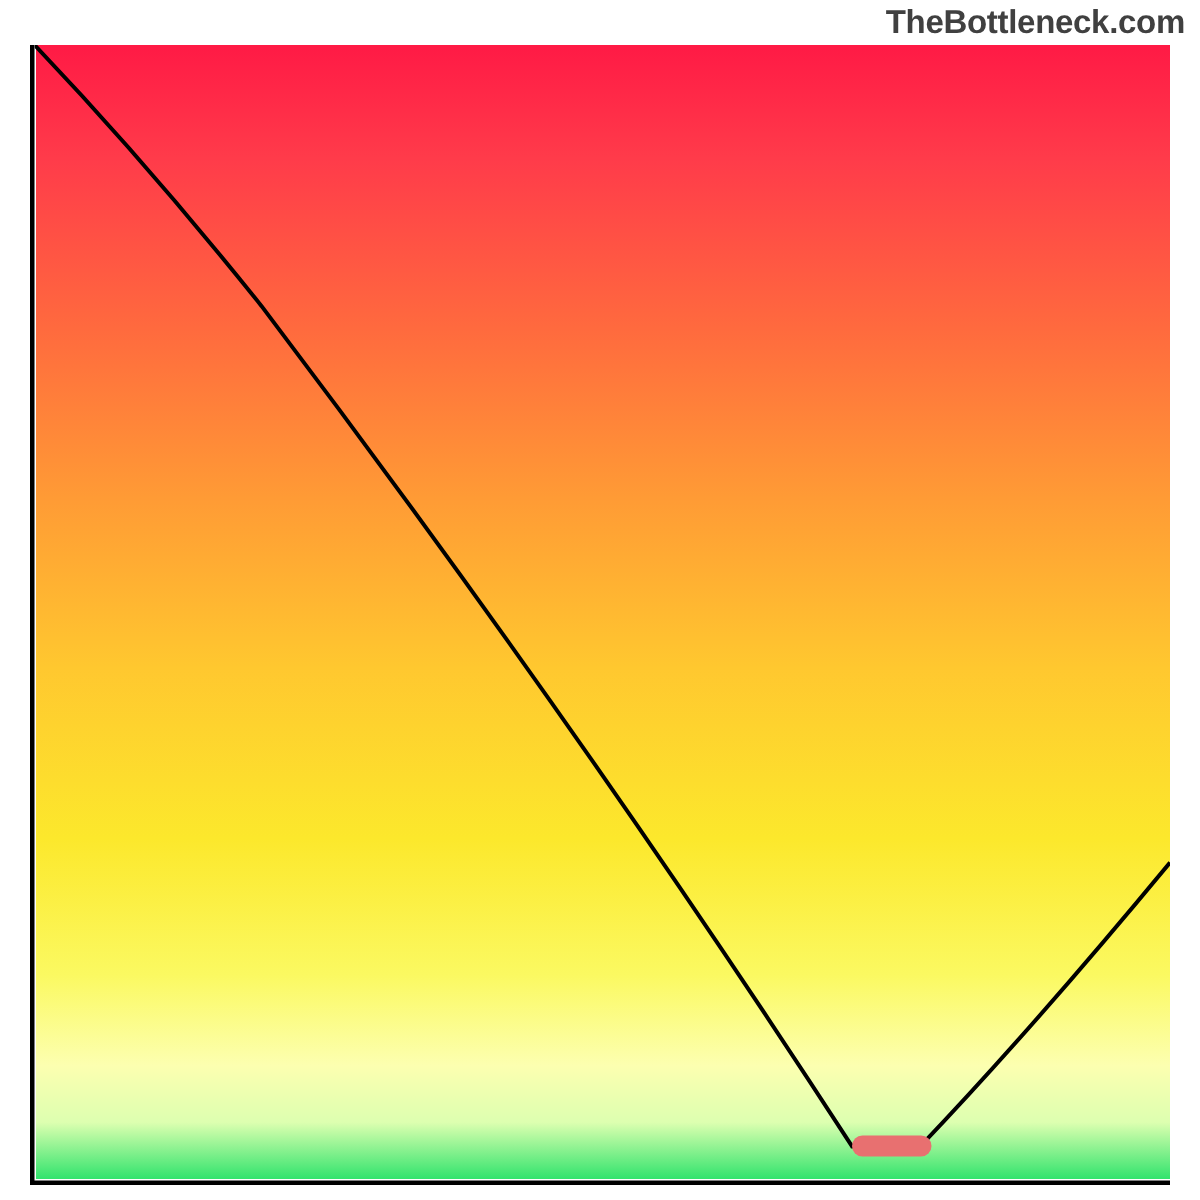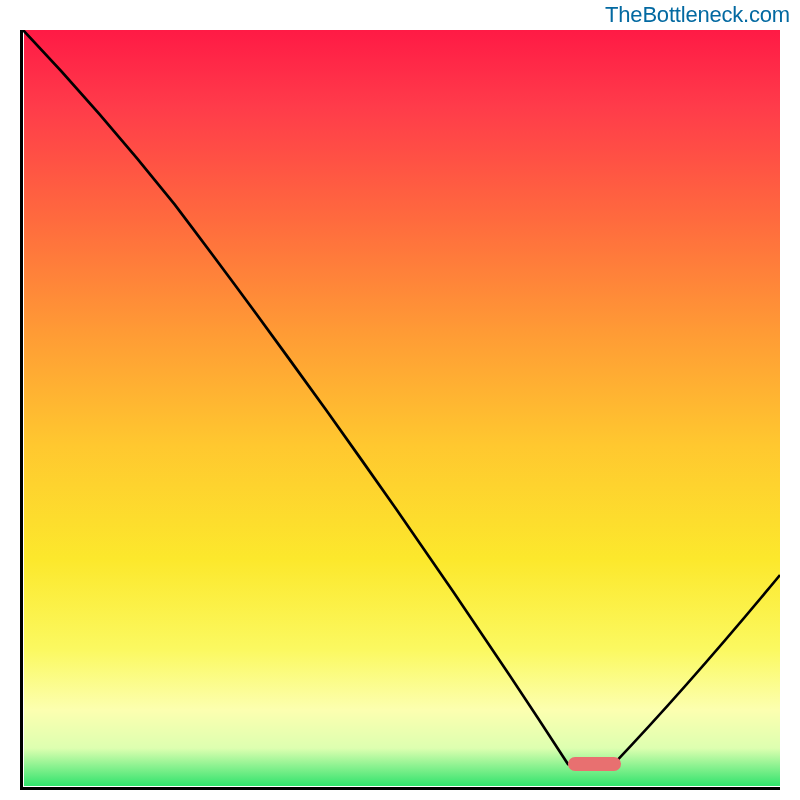--- a/index.html
+++ b/index.html
@@ -9,22 +9,22 @@
     background: #ffffff;
     font-family: Arial, Helvetica, sans-serif;
     position: relative;
     overflow: hidden;
   }
   .watermark {
     position: absolute;
     top: 2px;
     right: 10px;
     font-size: 22px;
-    font-weight: 400;
-    color: #0369a1;
+    font-weight: 700;
+    color: #404040;
     letter-spacing: -0.2px;
   }
   .plot-frame {
     position: absolute;
     left: 20px;
     top: 30px;
     width: 760px;
     height: 760px;
     border-left: 3px solid #000;
     border-bottom: 3px solid #000;

